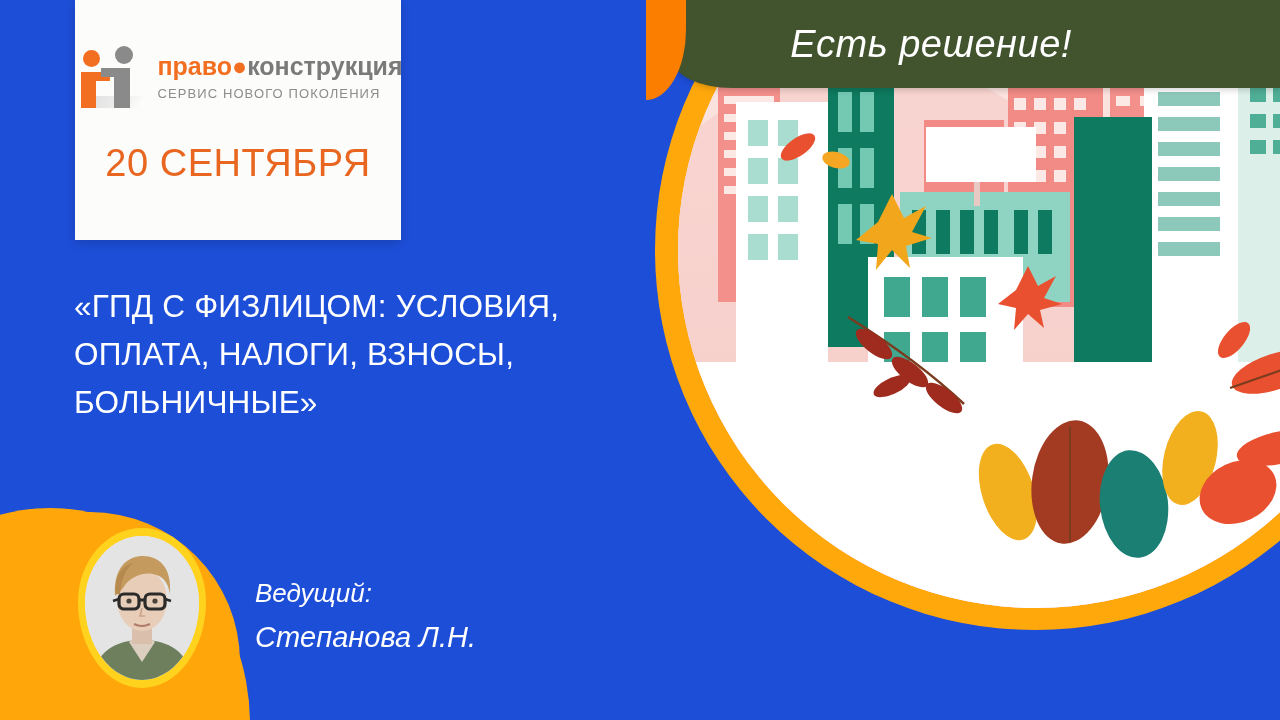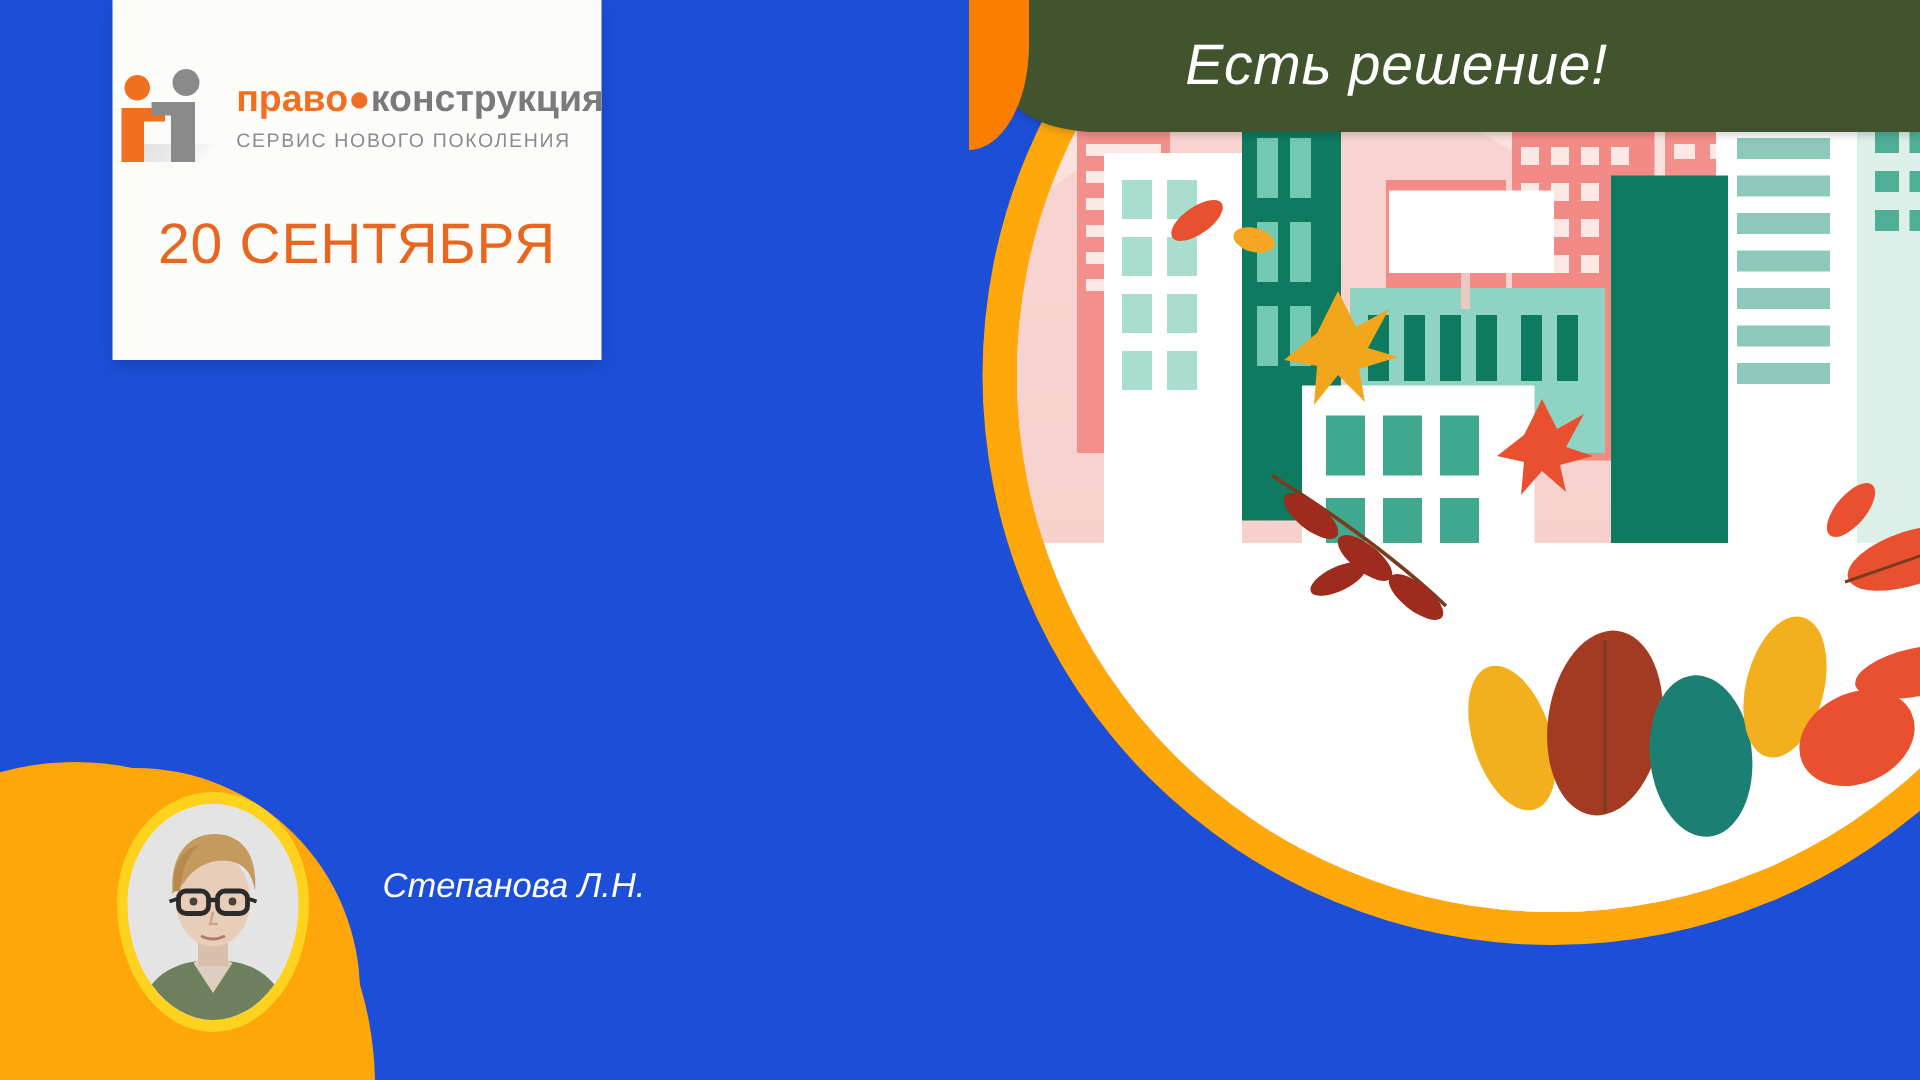--- a/index.html
+++ b/index.html
@@ -103,21 +103,21 @@
   }
   .avatar{
     position:absolute;left:7px;top:8px;width:114px;height:144px;
     border-radius:50% 50% 50% 50%/46% 46% 54% 54%;
     overflow:hidden;background:#E3E3E3;
   }
   .presenter-text{
     position:absolute;left:255px;top:572px;z-index:12;color:#FFFFFF;
     font-style:italic;font-size:26px;line-height:1.62;white-space:nowrap;
   }
-  .presenter-name{font-size:23px;}
+  .presenter-name{font-size:29px;}
 </style>
 </head>
 <body>
 
 <div class="slide">
 
   <div class="corner-blob"></div>
   <div class="corner-blob2"></div>
 
   <div class="ring-circle"></div>
@@ -343,20 +343,21 @@
         <div class="fig-g-arm"></div>
       </div>
       <div class="logo-words">
         <div class="logo-title"><span class="w1">право</span><span class="dot">●</span><span class="w2">конструкция</span></div>
         <div class="logo-tag">СЕРВИС НОВОГО ПОКОЛЕНИЯ</div>
       </div>
     </div>
     <div class="date-line">20 СЕНТЯБРЯ</div>
   </div>
 
+  <div class="headline">«ГПД С ФИЗЛИЦОМ: УСЛОВИЯ, ОПЛАТА, НАЛОГИ, ВЗНОСЫ, БОЛЬНИЧНЫЕ»</div>
 
   <div class="avatar-wrap">
     <div class="avatar-ring"></div>
     <div class="avatar">
       <svg viewBox="0 0 114 144" width="114" height="144">
         <rect x="0" y="0" width="114" height="144" fill="#E4E4E4"></rect>
 
         <path d="M8,144 C10,116 30,104 57,104 C84,104 104,116 106,144 Z" fill="#6E7F5E"></path>
         <path d="M44,106 L57,126 L70,106 L64,102 L50,102 Z" fill="#DCCFC0"></path>
 
@@ -376,16 +377,17 @@
         <ellipse cx="44" cy="65" rx="2.6" ry="2.6" fill="#4A4239"></ellipse>
         <ellipse cx="70" cy="65" rx="2.6" ry="2.6" fill="#4A4239"></ellipse>
 
         <path d="M57,72 L55,80 L60,80" fill="none" stroke="#C9A288" stroke-width="1.6"></path>
         <path d="M49,88 Q57,92 65,88" fill="none" stroke="#B07B6B" stroke-width="2"></path>
       </svg>
     </div>
   </div>
 
   <div class="presenter-text">
+    <div>Ведущий:</div>
     <div class="presenter-name">Степанова Л.Н.</div>
   </div>
 
 </div>
 
 </body></html>

